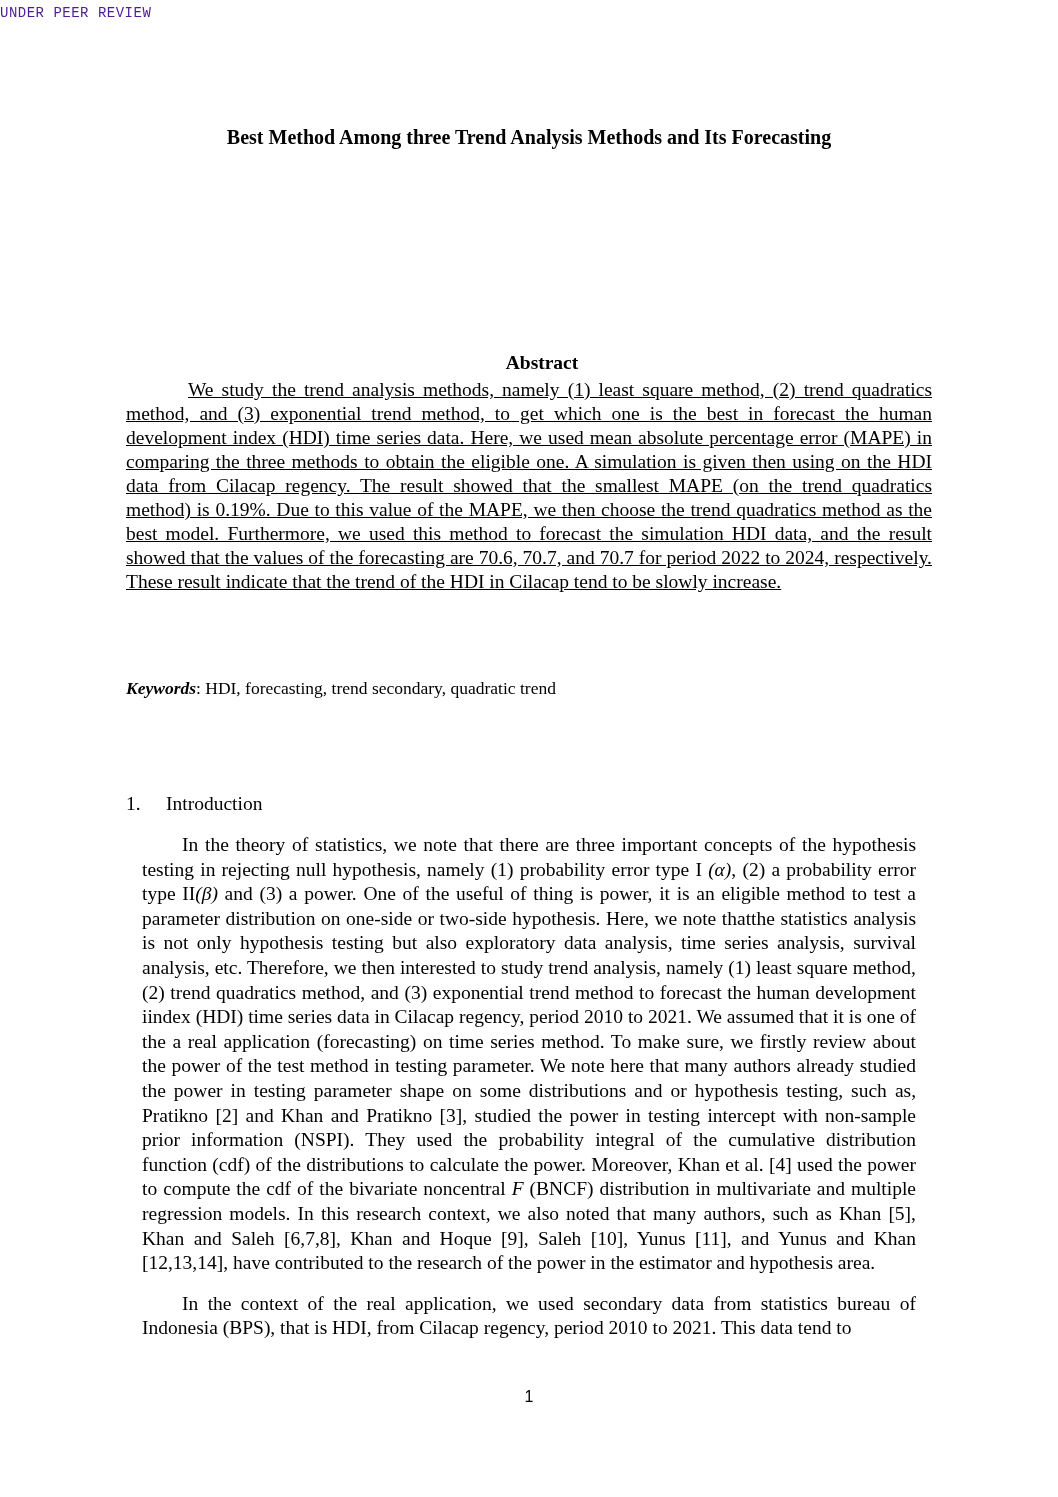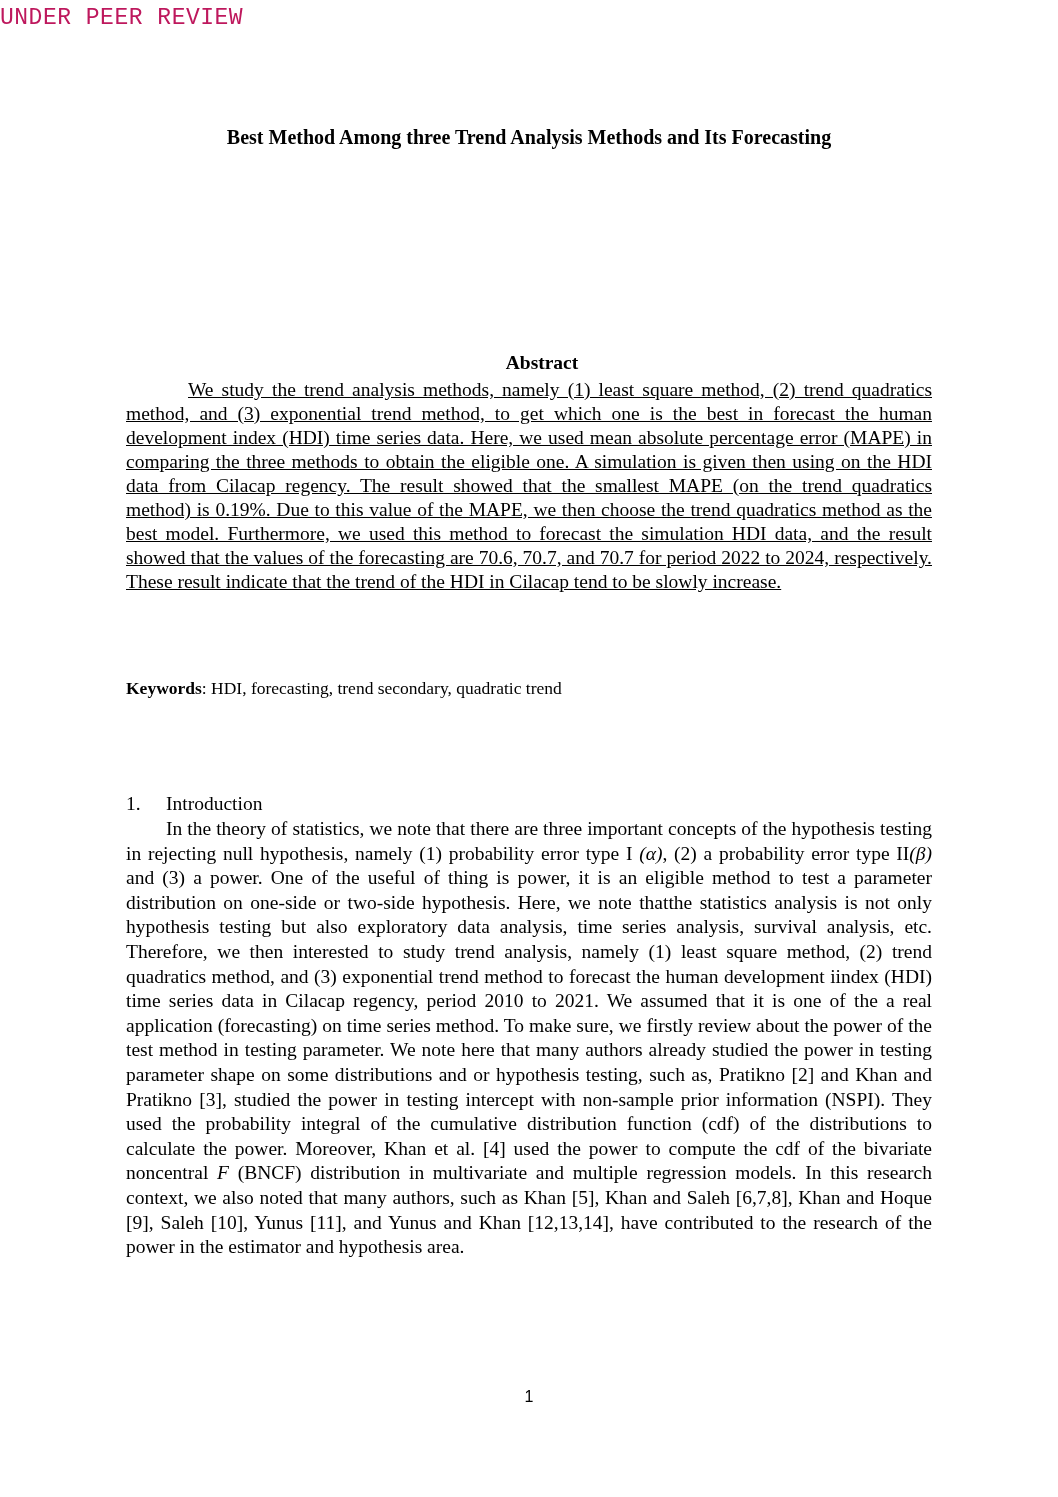--- a/index.html
+++ b/index.html
@@ -2,51 +2,51 @@
 <html><head>
 <meta charset="utf-8">
 <style>
   html, body { margin: 0; padding: 0; background: #ffffff; }
   body {
     width: 1058px; height: 1497px; position: relative; overflow: hidden;
     font-family: "Liberation Serif", serif; color: #000;
   }
   .watermark {
     position: absolute; left: 0; top: 5px;
-    font-family: "Liberation Mono", monospace; font-size: 23px; letter-spacing: 0.5px;
-    color: #be185d;
+    font-family: "Liberation Mono", monospace; font-size: 14px; letter-spacing: 0.5px;
+    color: #4c1d95;
   }
   .title {
     position: absolute; left: 0; width: 1058px; top: 126px; text-align: center;
     font-weight: bold; font-size: 20px;
   }
   .abstract-heading {
     position: absolute; left: 0; width: 1084px; top: 352px; text-align: center;
     font-weight: bold; font-size: 19.5px;
   }
   .abstract {
     position: absolute; left: 126px; width: 806px; top: 378px;
     font-size: 19.5px; line-height: 24px; text-align: justify; margin: 0;
     text-indent: 62px;
     text-decoration: underline;
   }
   .keywords {
     position: absolute; left: 126px; width: 806px; top: 678px;
     font-size: 17.5px; margin: 0;
   }
-  .keywords .kw-label { font-weight: bold; }
+  .keywords .kw-label { font-weight: bold; font-style: italic; }
   .section-heading {
     position: absolute; left: 126px; top: 793px; font-weight: normal; font-size: 19.5px;
   }
   .section-heading .num { display: inline-block; width: 40px; }
   .intro {
     position: absolute; left: 126px; width: 806px; top: 817px;
     font-size: 19.5px; line-height: 24.6px; text-align: justify;
   }
-  .intro p { margin: 0; text-indent: 40px; }
+  .intro p { margin: 16px; text-indent: 40px; }
   .intro .math { font-style: italic; }
   .page-number {
     position: absolute; left: 0; width: 1058px; top: 1388px; text-align: center;
     font-family: "Liberation Sans", sans-serif; font-size: 16px;
   }
 </style>
 </head>
 <body>
 
 <div class="watermark">UNDER PEER REVIEW</div>
@@ -55,15 +55,16 @@
 
 <div class="abstract-heading">Abstract</div>
 <p class="abstract">We study the trend analysis methods, namely (1) least square method, (2) trend quadratics method, and (3) exponential trend method, to get which one is the best in forecast the human development index (HDI) time series data. Here, we used mean absolute percentage error (MAPE) in comparing the three methods to obtain the eligible one. A simulation is given then using on the HDI data from Cilacap regency. The result showed that the smallest MAPE (on the trend quadratics method) is 0.19%. Due to this value of the MAPE, we then choose the trend quadratics method as the best model. Furthermore, we used this method to forecast the simulation HDI data, and the result showed that the values of the forecasting are 70.6, 70.7, and 70.7 for period 2022 to 2024, respectively. These result indicate that the trend of the HDI in Cilacap tend to be slowly increase.</p>
 
 <p class="keywords"><span class="kw-label">Keywords</span><span>: </span><span>HDI, forecasting, trend secondary, quadratic trend</span></p>
 
 <div class="section-heading"><span class="num">1.</span><span>Introduction</span></div>
 
 <div class="intro">
   <p><span>In the theory of statistics, we note that  there are three important concepts of the hypothesis testing in rejecting null hypothesis, namely (1) probability error type I </span><span class="math">(α)</span><span>, (2) a probability error type II</span><span class="math">(β)</span><span> and (3) a power.  One of the useful of thing is power, it is an eligible method to test a parameter distribution on one-side or two-side hypothesis. Here, we note thatthe statistics analysis is not only hypothesis testing but also exploratory data analysis, time series analysis, survival analysis, etc. Therefore, we then interested to study trend analysis, namely (1) least square method, (2) trend quadratics method, and (3) exponential trend method to forecast the human development iindex (HDI) time series data in  Cilacap regency, period 2010 to 2021. We assumed that it is one of the a real application (forecasting) on time series method. To make sure, we firstly review about the power of the test method in testing parameter. We note here that many authors already studied the power in testing parameter shape on some distributions and or hypothesis testing, such as, Pratikno [2] and Khan and Pratikno [3], studied the power in testing intercept with non-sample prior information (NSPI). They used the probability integral of the cumulative distribution function (cdf) of the distributions to calculate the power. Moreover, Khan et al. [4] used the power to compute the cdf of the bivariate noncentral </span><span class="math">F</span><span> (BNCF) distribution in multivariate and multiple regression models. In this research context, we also noted that many authors, such as Khan [5], Khan and Saleh [6,7,8],  Khan and Hoque [9], Saleh [10], Yunus [11], and Yunus and Khan [12,13,14], have contributed to the research of the power in the estimator and hypothesis area.</span></p>
+  <p>In the context of the real application, we used  secondary data from statistics bureau of Indonesia (BPS), that is HDI, from Cilacap regency, period 2010 to 2021. This data tend to</p>
 </div>
 
 <div class="page-number">1</div>
 
 </body></html>

